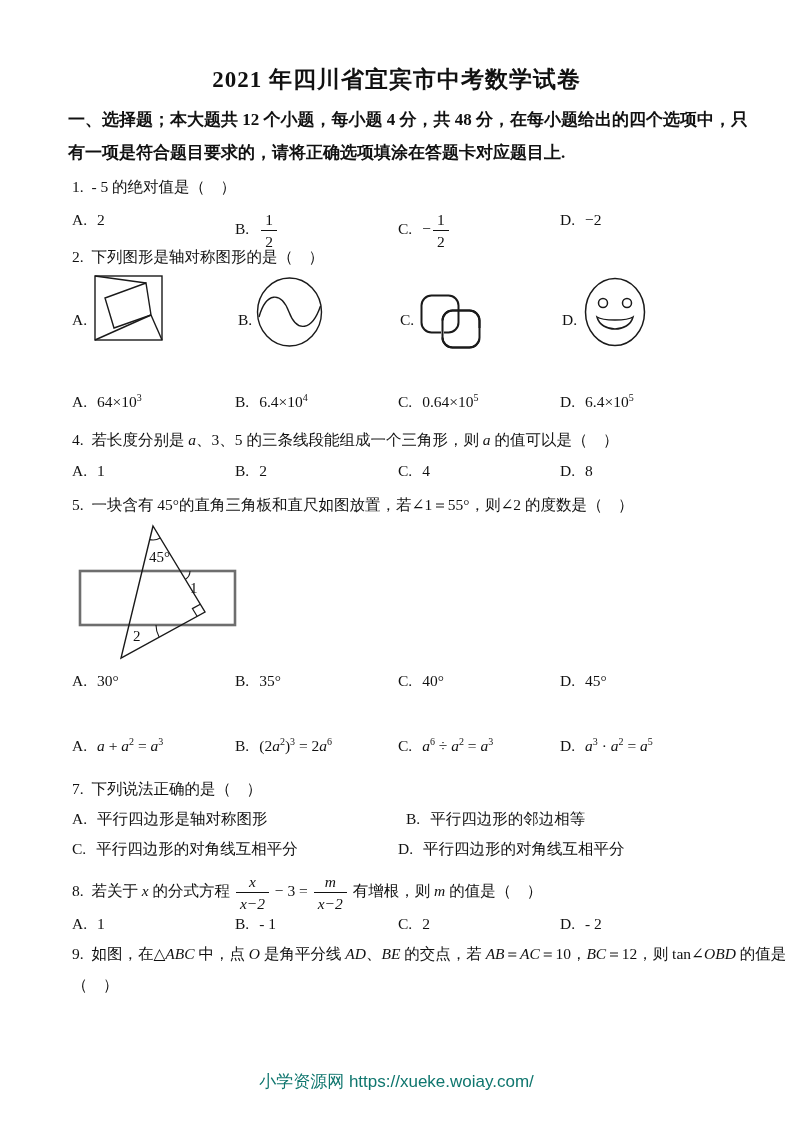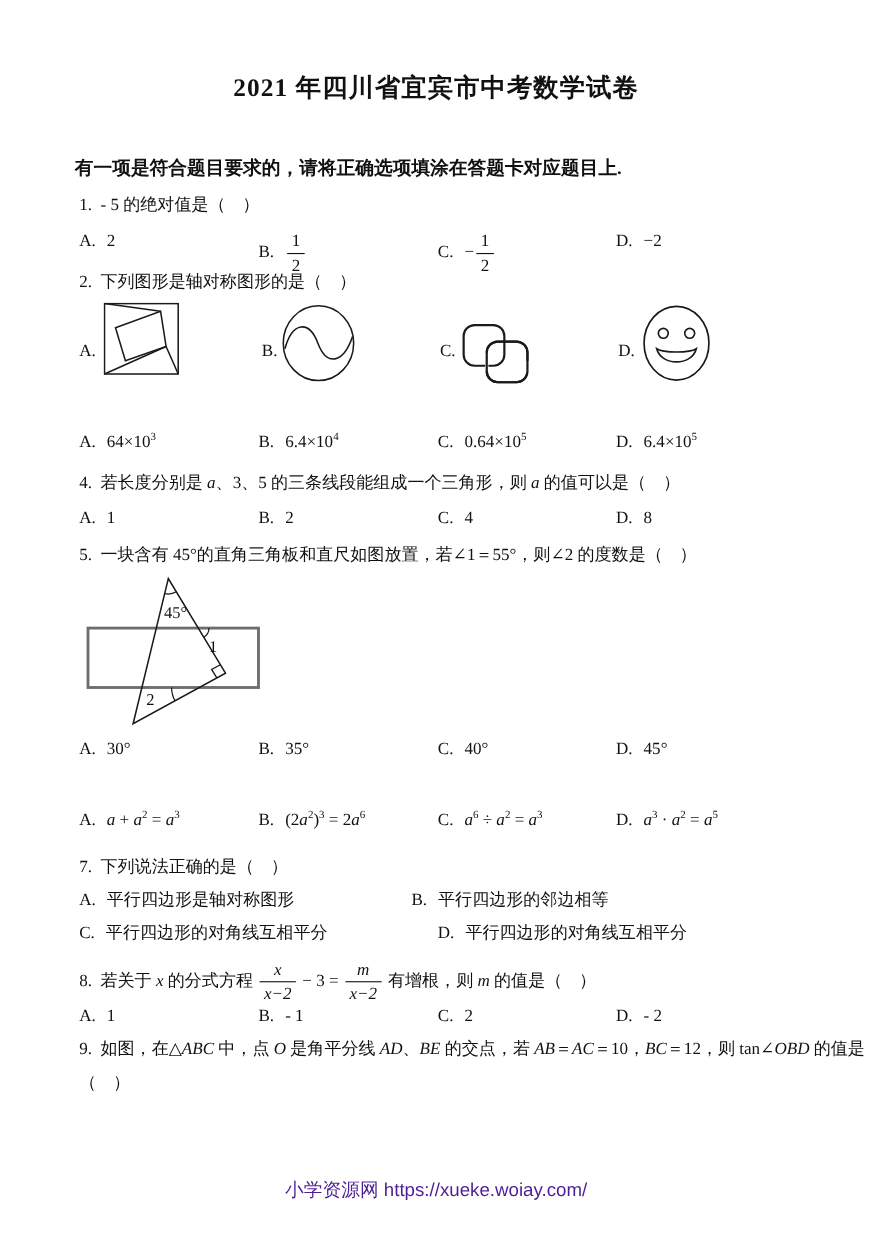--- a/index.html
+++ b/index.html
@@ -36,20 +36,21 @@
     font-family:"Liberation Sans","DejaVu Sans",sans-serif;font-size:17px;white-space:nowrap;
   }
 </style>
 </head>
 <body>
 
 <div class="page">
 
   <div class="title">2021 年四川省宜宾市中考数学试卷</div>
 
+  <div class="sec-line" style="top:109px">一、选择题；本大题共 12 个小题，每小题 4 分，共 48 分，在每小题给出的四个选项中，只</div>
   <div class="sec-line" style="top:142px">有一项是符合题目要求的，请将正确选项填涂在答题卡对应题目上.</div>
 
   <div class="stem rich" style="top:177px"><span>1.  - 5 的绝对值是（　）</span></div>
   <div class="row" style="top:210px">
     <span class="opt" style="left:72px"><span class="lbl">A.</span><span class="rich"><span>2</span></span></span>
     <span class="opt" style="left:235px"><span class="lbl">B.</span><span class="rich"><span class="frac"><span class="fn">1</span><span class="fd">2</span></span></span></span>
     <span class="opt" style="left:398px"><span class="lbl">C.</span><span class="rich"><span>−</span><span class="frac"><span class="fn">1</span><span class="fd">2</span></span></span></span>
     <span class="opt" style="left:560px"><span class="lbl">D.</span><span class="rich"><span>−2</span></span></span>
   </div>
 
@@ -140,35 +141,35 @@
   <div class="row" style="top:736px">
     <span class="opt" style="left:72px"><span class="lbl">A.</span><span class="rich"><i>a</i><span> + </span><i>a</i><sup>2</sup><span> = </span><i>a</i><sup>3</sup></span></span>
     <span class="opt" style="left:235px"><span class="lbl">B.</span><span class="rich"><span>(2</span><i>a</i><sup>2</sup><span>)</span><sup>3</sup><span> = 2</span><i>a</i><sup>6</sup></span></span>
     <span class="opt" style="left:398px"><span class="lbl">C.</span><span class="rich"><i>a</i><sup>6</sup><span> ÷ </span><i>a</i><sup>2</sup><span> = </span><i>a</i><sup>3</sup></span></span>
     <span class="opt" style="left:560px"><span class="lbl">D.</span><span class="rich"><i>a</i><sup>3</sup><span> · </span><i>a</i><sup>2</sup><span> = </span><i>a</i><sup>5</sup></span></span>
   </div>
 
   <div class="stem rich" style="top:779px"><span>7.  下列说法正确的是（　）</span></div>
   <div class="row" style="top:809px">
     <span class="opt" style="left:72px"><span class="lbl">A.</span><span class="rich"><span>平行四边形是轴对称图形</span></span></span>
-    <span class="opt" style="left:374px"><span class="lbl">B.</span><span class="rich"><span>平行四边形的邻边相等</span></span></span>
+    <span class="opt" style="left:406px"><span class="lbl">B.</span><span class="rich"><span>平行四边形的邻边相等</span></span></span>
   </div>
   <div class="row" style="top:839px">
     <span class="opt" style="left:72px"><span class="lbl">C.</span><span class="rich"><span>平行四边形的对角线互相平分</span></span></span>
     <span class="opt" style="left:398px"><span class="lbl">D.</span><span class="rich"><span>平行四边形的对角线互相平分</span></span></span>
   </div>
 
   <div class="stem rich" style="top:872px"><span>8.  若关于 </span><i>x</i><span> 的分式方程 </span><span class="frac it"><span class="fn">x</span><span class="fd">x−2</span></span><span> − 3 = </span><span class="frac it"><span class="fn">m</span><span class="fd">x−2</span></span><span> 有增根，则 </span><i>m</i><span> 的值是（　）</span></div>
   <div class="row" style="top:914px">
     <span class="opt" style="left:72px"><span class="lbl">A.</span><span class="rich"><span>1</span></span></span>
     <span class="opt" style="left:235px"><span class="lbl">B.</span><span class="rich"><span>- 1</span></span></span>
     <span class="opt" style="left:398px"><span class="lbl">C.</span><span class="rich"><span>2</span></span></span>
     <span class="opt" style="left:560px"><span class="lbl">D.</span><span class="rich"><span>- 2</span></span></span>
   </div>
 
   <div class="stem rich" style="top:944px"><span>9.  如图，在△</span><i>ABC</i><span> 中，点 </span><i>O</i><span> 是角平分线 </span><i>AD</i><span>、</span><i>BE</i><span> 的交点，若 </span><i>AB</i><span>＝</span><i>AC</i><span>＝10，</span><i>BC</i><span>＝12，则 tan∠</span><i>OBD</i><span> 的值是</span></div>
   <div class="stem rich" style="top:975px"><span>（　）</span></div>
 
-  <div class="footer" style="color: #4c1d95;">
+  <div class="footer" style="color: #0f766e;">
     <span>小学资源网 https://xueke.woiay.com/</span>
   </div>
 
 </div>
 
 </body></html>

